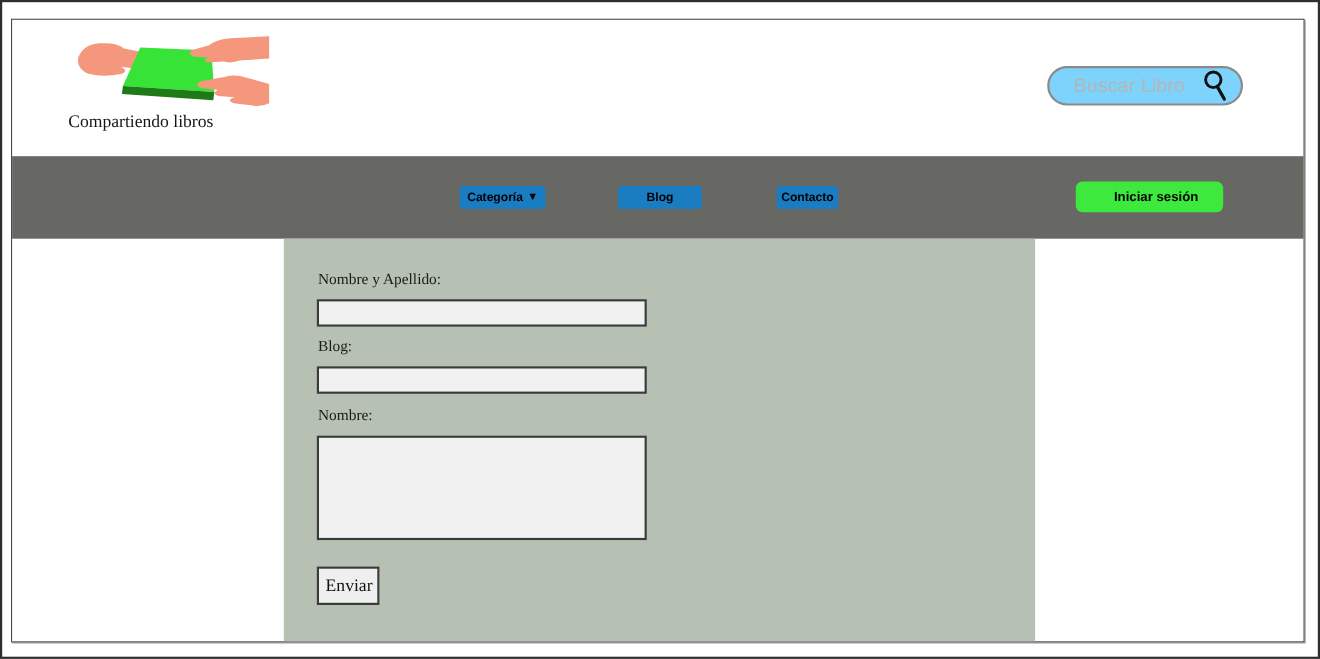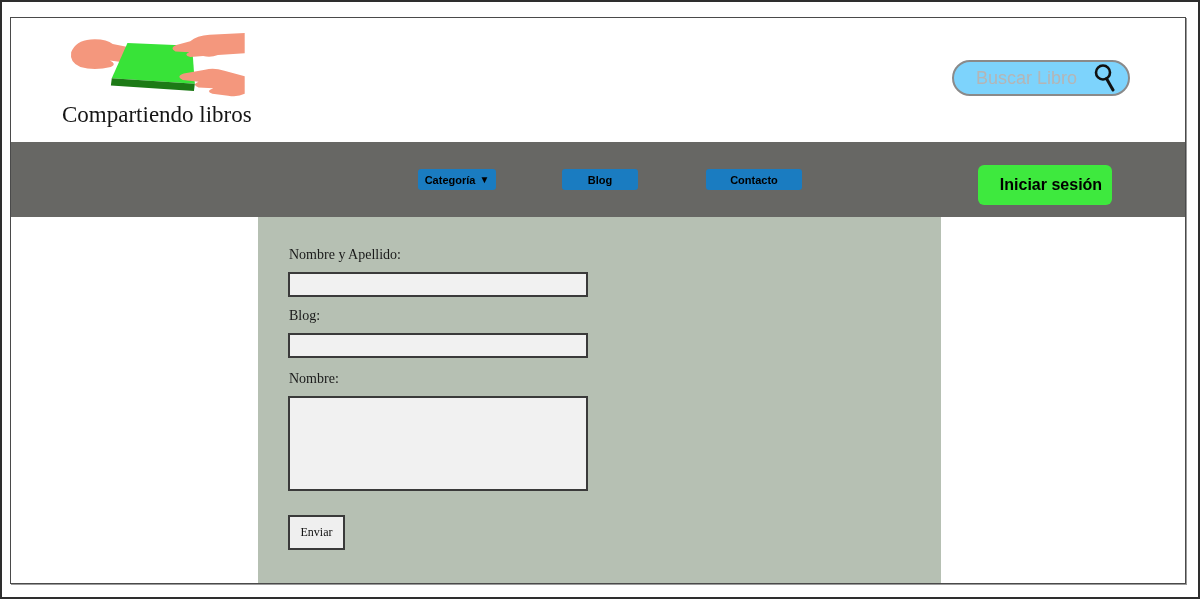--- a/index.html
+++ b/index.html
@@ -24,21 +24,21 @@
     box-shadow: 1px 1px 0 #9a9a9a;
   }
   
   .logo-svg {
     position: absolute; left: 50px; top: 14px;
     width: 192px; height: 72px;
   }
   .brand-title {
     position: absolute; left: 51px; top: 84px;
     font-family: "Liberation Serif", serif;
-    font-size: 23px; color: #151515; white-space: nowrap;
+    font-size: 16px; color: #151515; white-space: nowrap;
   }
   .search-pill {
     position: absolute; left: 941px; top: 42px;
     width: 178px; height: 36px;
     border: 2px solid #8a8a8a; border-radius: 19px;
     background: #7dd3fc;
     display: flex; align-items: center;
     box-sizing: border-box;
   }
   .search-input {
@@ -63,29 +63,29 @@
     background: var(--nav-button-bg, #1a7cc1);
     color: #000; border: none; border-radius: 3px;
     font-family: "Liberation Sans", sans-serif;
     font-size: 11px; font-weight: 600;
     display: flex; align-items: center; justify-content: center;
     gap: 4px; cursor: pointer; padding: 0;
     height: 21px; top: 27px;
   }
   .nav-btn-categoria { left: 407px; width: 78px; }
   .nav-btn-blog      { left: 551px; width: 76px; align-items: center; }
-  .nav-btn-contacto  { left: 695px; width: 96px; }
+  .nav-btn-contacto  { left: 695px; width: 56px; }
   .caret { font-size: 10px; line-height: 1; }
   .login-btn {
     position: absolute; left: 967px; top: 23px;
-    width: 134px; height: 40px;
+    width: 134px; height: 28px;
     background: var(--login-button-bg, #3ee93e);
     color: #000; border: none; border-radius: 6px;
     font-family: "Liberation Sans", sans-serif;
-    font-size: 16px; font-weight: 600; cursor: pointer; padding-left: 18px;
+    font-size: 12px; font-weight: 600; cursor: pointer; padding-left: 18px;
   }
   
   .panel {
     position: absolute; left: 247px; top: 199px;
     width: 683px; height: 366px;
     background: var(--panel-bg, #b6c0b3);
   }
   .field-label {
     position: absolute; left: 31px;
     font-family: "Liberation Serif", serif;
@@ -105,21 +105,21 @@
     outline: none;
   }
   .inp-0 { top: 55px;  height: 17px; }
   .inp-1 { top: 116px; height: 17px; }
   .text-area { top: 179px; height: 87px; resize: none; }
   .submit-btn {
     position: absolute; left: 30px; top: 298px;
     width: 57px; height: 35px;
     background: #efefef; border: 2px solid #3a3a3a;
     font-family: "Liberation Serif", serif;
-    font-size: 12px; color: #111; cursor: pointer;
+    font-size: 16px; color: #111; cursor: pointer;
     box-sizing: border-box;
   }
 </style>
 </head>
 <body>
 
 <div class="outer-border"></div>
 
 <div class="frame">
 

